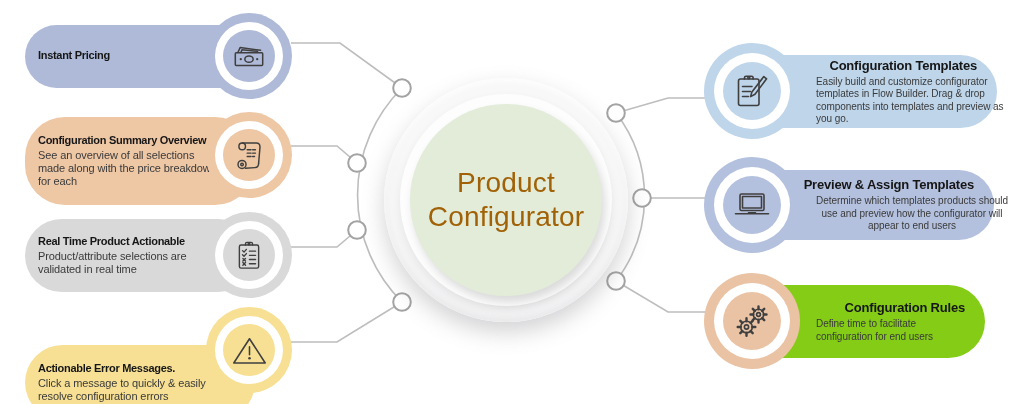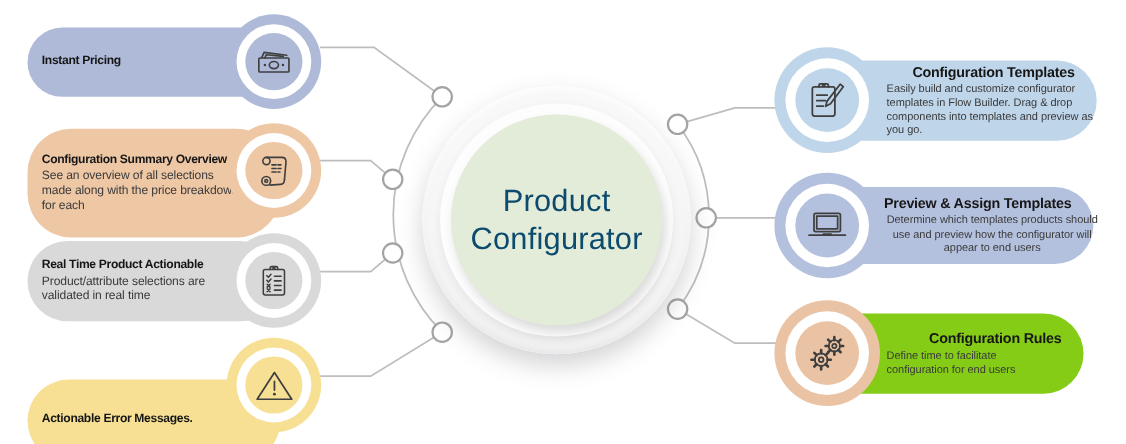--- a/index.html
+++ b/index.html
@@ -7,33 +7,33 @@
     position:relative;width:1024px;height:404px;background:#fff;overflow:hidden;
     font-family:"Liberation Sans", sans-serif;
   }
   #connector-layer{position:absolute;left:0;top:0;z-index:1;}
 
   
   .pill{position:absolute;z-index:2;box-sizing:border-box;display:flex;flex-direction:column;justify-content:center;}
   .pill.left{border-radius:40px;padding-left:13px;}
   .pill.right{border-radius:42px;padding-left:80px;padding-right:20px;}
   #pill-l1{left:25px;top:25px;width:230px;height:63px;}
-  #pill-l2{left:25px;top:117px;width:230px;height:99px;}
+  #pill-l2{left:25px;top:117px;width:230px;height:88px;}
   #pill-l3{left:25px;top:219px;width:230px;height:73px;}
   #pill-l4{left:25px;top:313px;width:230px;height:75px;margin-top:32px;}
   #pill-r1{left:712px;top:55px;width:285px;height:73px;}
   #pill-r2{left:712px;top:170px;width:282px;height:70px;}
   #pill-r3{left:712px;top:285px;width:273px;height:73px;}
 
   .title{font-weight:bold;color:#161616;white-space:nowrap;margin-bottom:3px;}
   .pill.left  .title{font-size:11px;letter-spacing:-0.3px;}
   .pill.right .title{font-size:13px;display:flex;justify-content:flex-end;letter-spacing:-0.2px;}
   .desc{color:#3a3a3a;}
   .pill.left  .desc{font-size:11px;line-height:1.2;letter-spacing:-0.1px;}
-  .pill.right .desc{font-size:10px;line-height:1.25;margin-left:14px;letter-spacing:-0.05px;}
+  .pill.right .desc{font-size:10px;line-height:1.25;margin-left:24px;letter-spacing:-0.05px;}
   .d-l1{max-width:170px;} .d-l2{max-width:186px;} .d-l3{max-width:180px;} .d-l4{max-width:187px;}
   .d-r1{width:196px;} .d-r2{width:192px;text-align:center;} .d-r3{max-width:185px;}
 
   
   .badge{position:absolute;z-index:3;border-radius:50%;display:flex;align-items:center;justify-content:center;}
   .badge,.badge *{box-sizing:border-box;}
   .badge .ring{background:#ffffff;border-radius:50%;display:flex;align-items:center;justify-content:center;}
   .badge .inner{border-radius:50%;display:flex;align-items:center;justify-content:center;}
   .badge.bL{width:86px;height:86px;}
   .badge.bL .ring{width:68px;height:68px;}
@@ -54,21 +54,21 @@
   .cc-outer{position:absolute;z-index:2;left:384px;top:78px;width:244px;height:244px;border-radius:50%;
     background:radial-gradient(circle at 50% 42%, #f8f8f9 55%, #ebebed 96%);
     box-shadow:0 10px 22px rgba(110,110,115,0.30), inset 0 3px 6px rgba(255,255,255,0.9), inset 0 -3px 7px rgba(0,0,0,0.05);
     display:flex;align-items:center;justify-content:center;}
   .cc-white{width:212px;height:212px;border-radius:50%;background:#fdfdfd;
     box-shadow:0 4px 10px rgba(0,0,0,0.07);
     display:flex;align-items:center;justify-content:center;}
   .cc-green{width:192px;height:192px;border-radius:50%;
     box-shadow:3px 6px 10px rgba(0,0,0,0.14);
     display:flex;align-items:center;justify-content:center;}
-  .cc-label{font-size:28px;line-height:1.2;color:#0c4a6e;text-align:center;width:182px;letter-spacing:0.2px;}
+  .cc-label{font-size:28px;line-height:1.2;color:#a16207;text-align:center;width:182px;letter-spacing:0.2px;}
 </style>
 </head>
 <body>
 
 <div id="canvas">
 
   <svg id="connector-layer" width="1024" height="404" viewBox="0 0 1024 404">
     <g fill="none" stroke-width="1.6" stroke="#bdbdbd">
       <path d="M402 88 A151 151 0 0 0 402 302"></path>
       <path d="M616 113 A138 138 0 0 1 616 281"></path>
@@ -107,20 +107,21 @@
   <div class="pill left" id="pill-l2" style="background-color: rgb(238, 199, 165);">
     <div class="title">Configuration Summary Overview</div>
     <div class="desc d-l2">See an overview of all selections made along with the price breakdown for each</div>
   </div>
   <div class="pill left" id="pill-l3" style="background-color: rgb(217, 217, 217);">
     <div class="title">Real Time Product Actionable</div>
     <div class="desc d-l3">Product/attribute selections are validated in real time</div>
   </div>
   <div class="pill left" id="pill-l4" style="background-color: rgb(247, 224, 148);">
     <div class="title">Actionable Error Messages.</div>
+    <div class="desc d-l4">Click a message to quickly &amp; easily resolve configuration errors</div>
   </div>
 
   <div class="pill right" id="pill-r1" style="background-color: rgb(190, 213, 234);">
     <div class="title">Configuration Templates</div>
     <div class="desc d-r1">Easily build and customize configurator templates in Flow Builder. Drag &amp; drop components into templates and preview as you go.</div>
   </div>
   <div class="pill right" id="pill-r2" style="background-color: rgb(180, 193, 222);">
     <div class="title">Preview &amp; Assign Templates</div>
     <div class="desc d-r2">Determine which templates products should use and preview how the configurator will appear to end users</div>
   </div>

